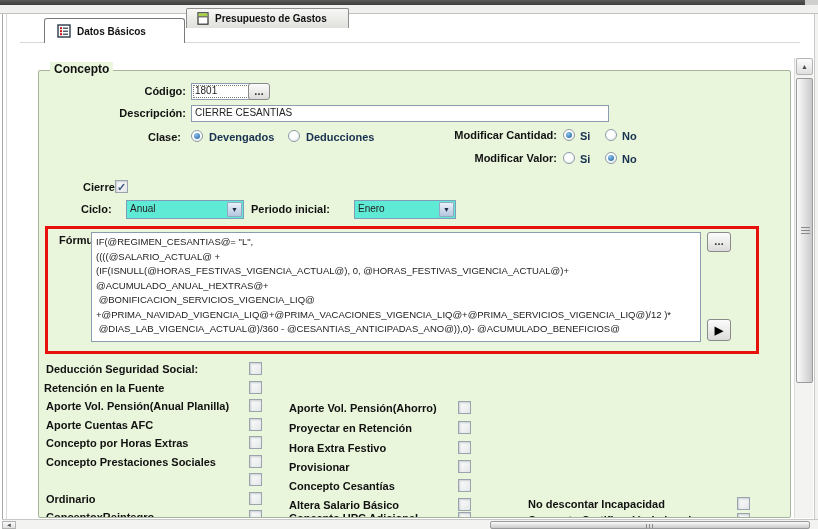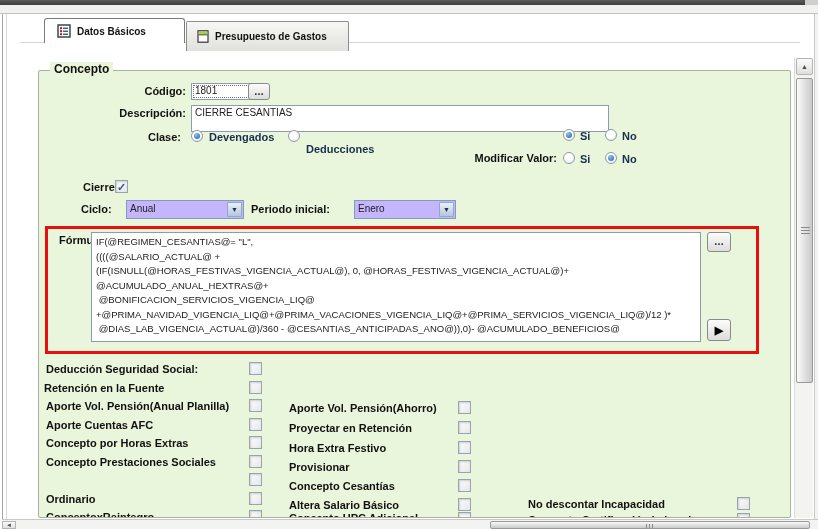--- a/index.html
+++ b/index.html
@@ -13,21 +13,21 @@
   #menustrip { left:0; top:5px; width:818px; height:9px; background:#f1f1ef; border-bottom:1px solid #c2c2c0; }
   #frame-l1 { left:2px; top:14px; width:1px; height:515px; background:#a9a9a7; }
   #frame-l2 { left:6px; top:14px; width:1px; height:515px; background:#d9d9d7; }
   #frame-r1 { left:814px; top:14px; width:1px; height:515px; background:#c9c9c7; }
   #frame-r2 { left:815px; top:14px; width:3px; height:515px; background:#f2f2f0; }
 
   
   .tab { display:flex; align-items:center; gap:6px; font-size:10px; font-weight:bold; color:#111; }
   #tab-active { left:44px; top:18px; width:141px; height:25px; background:#fff;
     border:1px solid #7b7b7b; border-bottom:none; border-radius:3px 3px 0 0; padding-left:12px; z-index:3; }
-  #tab-inactive { left:186px; top:21px; width:163px; height:30px;
+  #tab-inactive { left:186px; top:8px; width:163px; height:20px;
     background:linear-gradient(#f7f7f5,#e0e0dc); border:1px solid #8d8d8d; border-bottom:none;
     border-radius:2px 2px 0 0; padding-left:10px; z-index:2; }
   #tabline { left:20px; top:42px; width:780px; height:1px; background:#d8d8d4; z-index:1; }
 
   
   #groupbox { left:38px; top:70px; width:753px; height:448px; background:#eaf6dc;
     border:1px solid #a6b49e; border-radius:2px; overflow:hidden; z-index:1; }
   #group-label { left:50px; top:62px; background:#eaf6dc; padding:0 4px; font-size:12px;
     font-weight:bold; color:#111; z-index:2; }
 
@@ -45,21 +45,21 @@
 
   .radio { width:12px; height:12px; border-radius:50%; border:1px solid #8e9aa6;
            background:radial-gradient(circle at 35% 30%, #ffffff 45%, #dde3e8); position:absolute; }
   .radio.on::after { content:""; position:absolute; left:2px; top:2px; width:6px; height:6px;
            border-radius:50%; background:radial-gradient(circle at 35% 30%, #8cc4ee, #1d5d9e); }
 
   .cb { width:13px; height:13px; border:1px solid #99a4ad; position:absolute;
         background:linear-gradient(135deg,#fdfdfd,#e4e7ea); box-shadow:inset 1px 1px 2px rgba(120,130,140,.35);
         font-size:11px; font-weight:bold; color:#3c5a7a; text-align:center; line-height:12px; }
 
-  .dd { background:#c4b5fd; border:1px solid #7f9db9; font-size:10px; color:#222; padding:2px 18px 0 3px; }
+  .dd { background:#5eead4; border:1px solid #7f9db9; font-size:10px; color:#222; padding:2px 18px 0 3px; }
   .dd-btn { position:absolute; right:1px; top:1px; bottom:1px; width:15px;
             background:linear-gradient(#e9f0fa,#b4c6de); border:1px solid #93a8c4; border-radius:1px;
             display:flex; align-items:center; justify-content:center; font-size:7px; color:#20304a; }
 
   #redbox { left:6px; top:155px; width:714px; height:128px; border:3px solid #e8100c; z-index:5; background:transparent; pointer-events:none; }
   #formula-box { left:52px; top:161px; width:610px; height:110px; background:#fff; border:1px solid #8a9cae;
      font-size:9.5px; line-height:14.5px; color:#1a1a1a; padding:2px 4px; white-space:pre-wrap; overflow:hidden; }
   #formula-browse { left:668px; top:161px; width:24px; height:20px; z-index:6; }
   #formula-run { left:668px; top:248px; width:24px; height:22px; z-index:6; font-size:11px; color:#000; }
 
@@ -120,28 +120,29 @@
 
 <div class="abs" id="groupbox">
 
   <div class="abs lbl lbl-r" style="left:52px;top:14px;width:95px;">Código:</div>
   <div class="abs field focus-dots" style="left:152px;top:12px;width:72px;height:17px;">1801</div>
   <div class="abs btn3d" style="left:209px;top:12px;width:22px;height:17px;">
     <span>…</span>
   </div>
 
   <div class="abs lbl lbl-r" style="left:47px;top:36px;width:100px;">Descripción:</div>
-  <div class="abs field" style="left:152px;top:34px;width:418px;height:27px;">CIERRE CESANTIAS</div>
+  <div class="abs field" style="left:152px;top:34px;width:418px;height:17px;">CIERRE CESANTIAS</div>
 
   <div class="abs lbl lbl-r" style="left:97px;top:60px;width:45px;">Clase:</div>
   <div class="radio on" style="left:152px;top:59px;"></div>
   <div class="abs opt" style="left:170px;top:60px;">Devengados</div>
   <div class="radio" style="left:249px;top:59px;"></div>
-  <div class="abs opt" style="left:267px;top:60px;margin-top:12px;">Deducciones</div>
-
+  <div class="abs opt" style="left:267px;top:60px;">Deducciones</div>
+
+  <div class="abs lbl lbl-r" style="left:362px;top:58px;width:156px;">Modificar Cantidad:</div>
   <div class="radio on" style="left:524px;top:58px;"></div>
   <div class="abs opt" style="left:541px;top:59px;">Si</div>
   <div class="radio" style="left:566px;top:58px;"></div>
   <div class="abs opt" style="left:583px;top:59px;">No</div>
 
   <div class="abs lbl lbl-r" style="left:362px;top:81px;width:156px;">Modificar Valor:</div>
   <div class="radio" style="left:524px;top:81px;"></div>
   <div class="abs opt" style="left:541px;top:82px;">Si</div>
   <div class="radio on" style="left:566px;top:81px;"></div>
   <div class="abs opt" style="left:583px;top:82px;">No</div>

